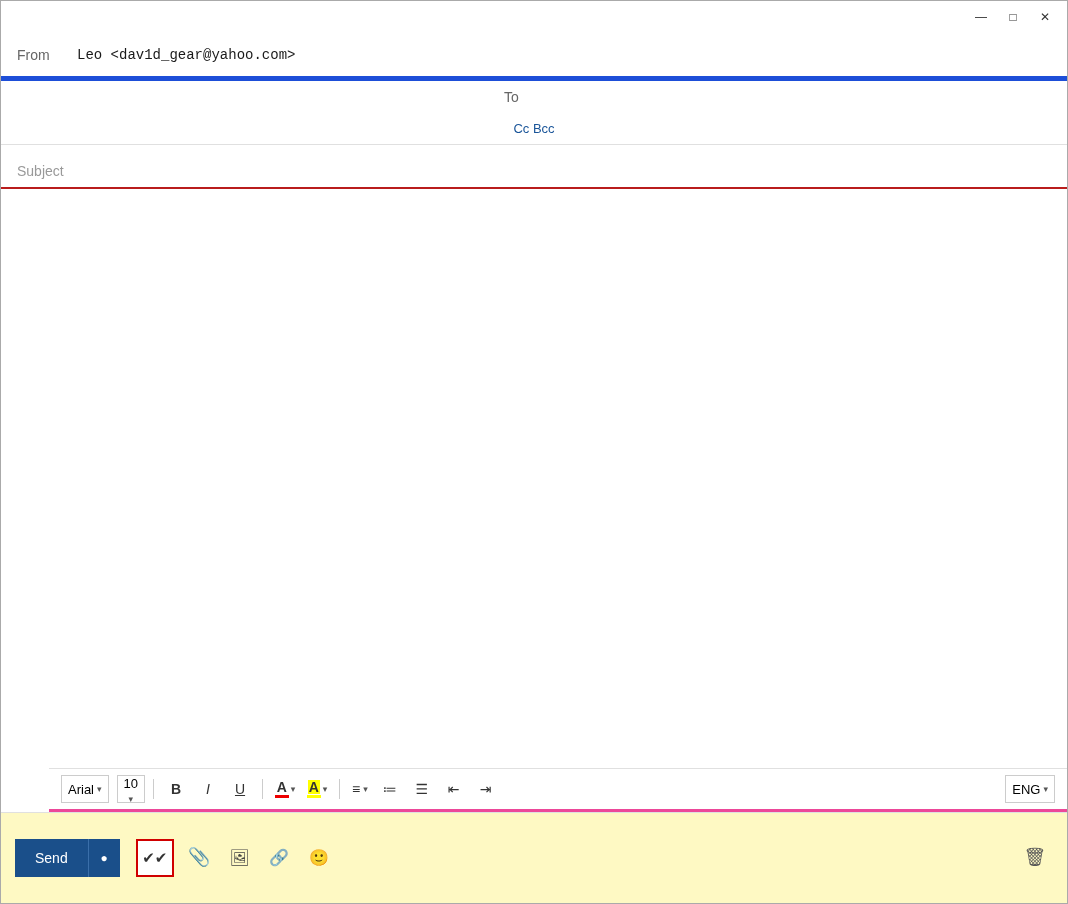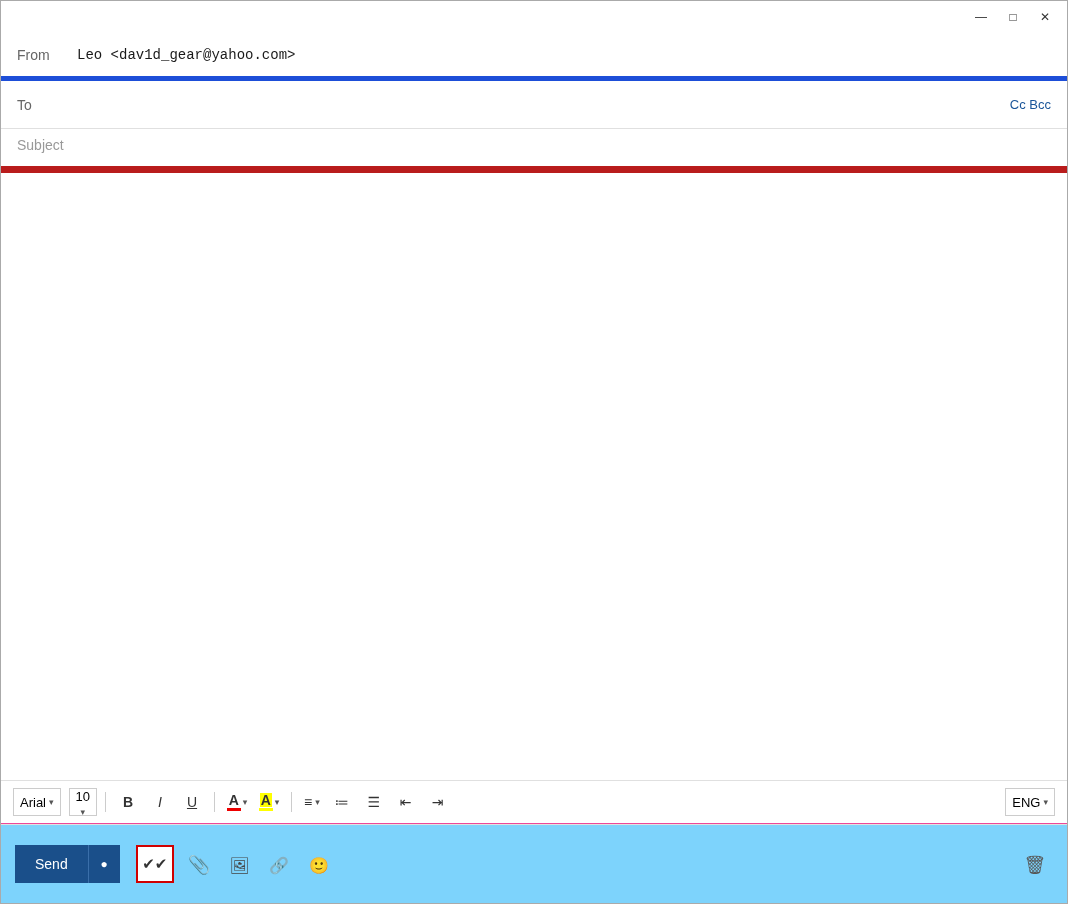--- a/index.html
+++ b/index.html
@@ -83,20 +83,21 @@
     }
 
     
     .to-row {
       display: flex;
       align-items: center;
       padding: 8px 16px;
       min-height: 48px;
       border-bottom: 1px solid #e0e0e0;
       flex-shrink: 0;
+      flex-direction: column;
     }
 
     .to-input {
       flex: 1;
       border: none;
       outline: none;
       font-size: 14px;
       color: #333;
       background: transparent;
     }
@@ -104,24 +105,24 @@
     .cc-bcc {
       color: #1a5599;
       font-size: 13px;
       cursor: pointer;
       flex-shrink: 0;
     }
 
     
     .subject-row {
       display: flex;
-      align-items: flex-start;
+      align-items: flex-end;
       padding: 8px 16px;
       min-height: 44px;
-      border-bottom: 7px solid #b91c1c;
+      border-bottom: 2px solid #b91c1c;
       flex-shrink: 0;
     }
 
     .subject-input {
       flex: 1;
       border: none;
       outline: none;
       font-size: 14px;
       color: #999;
       background: transparent;
@@ -150,24 +151,25 @@
       background: transparent;
       font-family: 'Segoe UI', Arial, sans-serif;
     }
 
     
     .formatting-toolbar {
       display: flex;
       align-items: center;
       padding: 6px 12px;
       border-top: 1px solid #e0e0e0;
-      border-bottom: 1px solid #ec4899;
+      border-bottom: 3px solid #ec4899;
       gap: 4px;
       min-height: 44px;
       flex-shrink: 0;
+      margin-left: 48px;
     }
 
     .toolbar-dropdown {
       display: flex;
       align-items: center;
       border: 1px solid #ccc;
       background: white;
       height: 28px;
       cursor: pointer;
       padding: 0 6px;
@@ -212,26 +214,26 @@
       text-decoration: underline;
     }
 
     .toolbar-right {
       margin-left: auto;
     }
 
     
     .action-bar {
       display: flex;
-      align-items: flex-end;
-      padding: 20px 14px;
+      align-items: flex-start;
+      padding: 26px 14px;
       border-top: 1px solid #e0e0e0;
       min-height: 64px;
       flex-shrink: 0;
-      background: #7dd3fc;
+      background: #fef9c3;
     }
 
     .send-group {
       display: flex;
       align-items: center;
       margin-right: 8px;
     }
 
     .send-btn {
       background: #1a4f8a;

